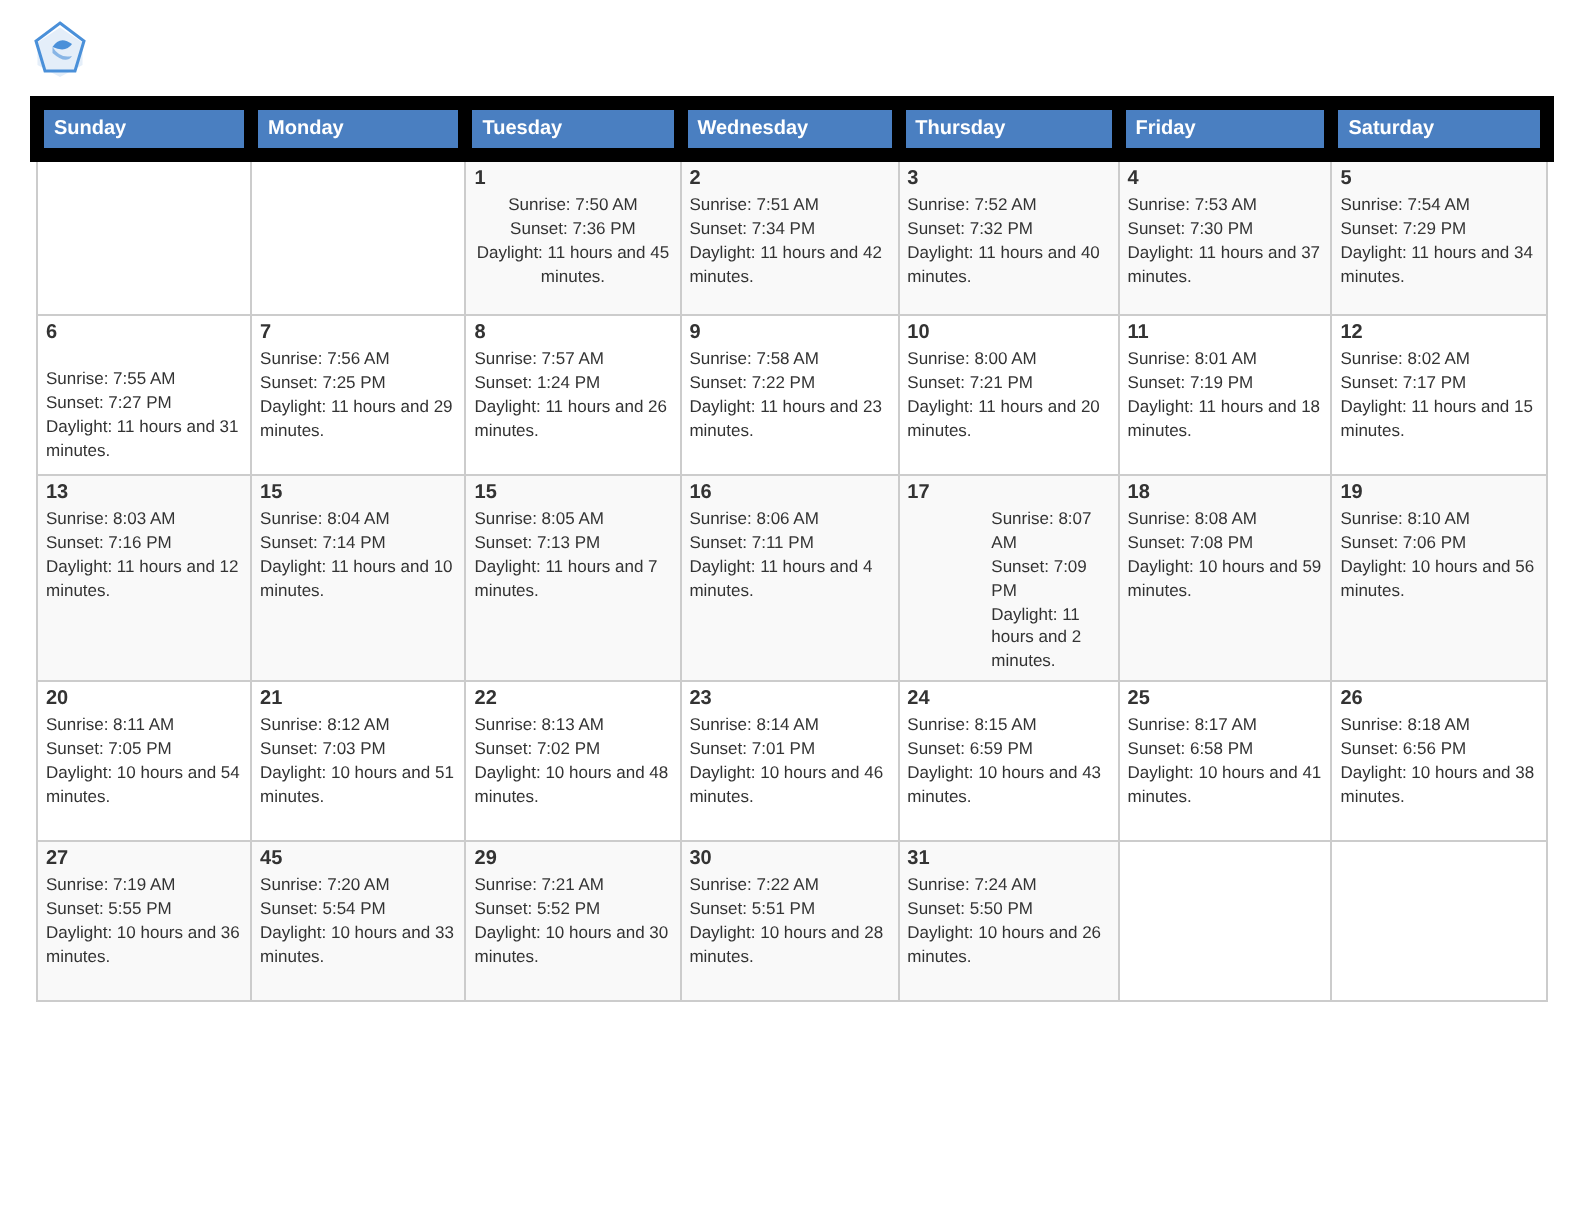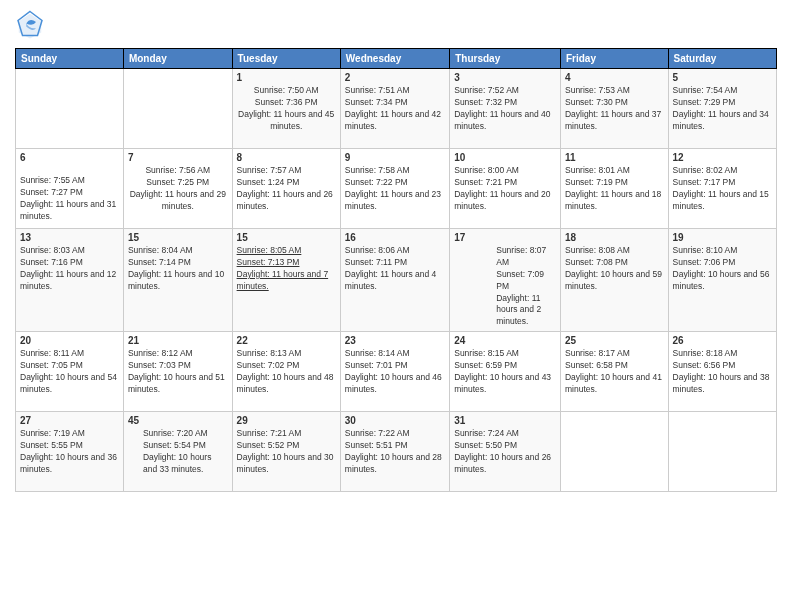--- a/index.html
+++ b/index.html
@@ -59,21 +59,21 @@
       border-collapse: collapse;
       font-size: 9px;
     }
     .calendar thead tr th {
       background: #4a7fc1;
       color: #fff;
       padding: 4px 5px;
       text-align: left;
       font-size: 10px;
       font-weight: bold;
-      border: 1px solid #000000;
+      border: 7px solid #000000;
     }
     .calendar tbody tr td {
       border: 1px solid #ccc;
       padding: 3px 4px;
       vertical-align: top;
       width: 113px;
       height: 80px;
       background: #fff;
     }
     .calendar tbody tr:nth-child(odd) td {
@@ -167,21 +167,21 @@
         </tr>
         <tr>
           <td>
             <span class="day-number">6</span>
             <div class="day-info" style="white-space: pre-line; margin-top: 12px;">Sunrise: 7:55 AM
 Sunset: 7:27 PM
 Daylight: 11 hours and 31 minutes.</div>
           </td>
           <td>
             <span class="day-number">7</span>
-            <div class="day-info" style="white-space: pre-line; text-align: center;">Sunrise: 7:56 AM
+            <div class="day-info" style="white-space: pre-line;">Sunrise: 7:56 AM
 Sunset: 7:25 PM
 Daylight: 11 hours and 29 minutes.</div>
           </td>
           <td>
             <span class="day-number">8</span>
             <div class="day-info" style="white-space: pre-line;">Sunrise: 7:57 AM
 Sunset: 1:24 PM
 Daylight: 11 hours and 26 minutes.</div>
           </td>
           <td>
@@ -217,21 +217,21 @@
 Daylight: 11 hours and 12 minutes.</div>
           </td>
           <td>
             <span class="day-number">15</span>
             <div class="day-info" style="white-space: pre-line;">Sunrise: 8:04 AM
 Sunset: 7:14 PM
 Daylight: 11 hours and 10 minutes.</div>
           </td>
           <td>
             <span class="day-number">15</span>
-            <div class="day-info" style="white-space: pre-line; text-decoration: underline;">Sunrise: 8:05 AM
+            <div class="day-info" style="white-space: pre-line;">Sunrise: 8:05 AM
 Sunset: 7:13 PM
 Daylight: 11 hours and 7 minutes.</div>
           </td>
           <td>
             <span class="day-number">16</span>
             <div class="day-info" style="white-space: pre-line;">Sunrise: 8:06 AM
 Sunset: 7:11 PM
 Daylight: 11 hours and 4 minutes.</div>
           </td>
           <td>
@@ -299,21 +299,21 @@
         </tr>
         <tr>
           <td>
             <span class="day-number">27</span>
             <div class="day-info" style="white-space: pre-line;">Sunrise: 7:19 AM
 Sunset: 5:55 PM
 Daylight: 10 hours and 36 minutes.</div>
           </td>
           <td>
             <span class="day-number">45</span>
-            <div class="day-info" style="white-space: pre-line; margin-left: 15px;">Sunrise: 7:20 AM
+            <div class="day-info" style="white-space: pre-line;">Sunrise: 7:20 AM
 Sunset: 5:54 PM
 Daylight: 10 hours and 33 minutes.</div>
           </td>
           <td>
             <span class="day-number">29</span>
             <div class="day-info" style="white-space: pre-line;">Sunrise: 7:21 AM
 Sunset: 5:52 PM
 Daylight: 10 hours and 30 minutes.</div>
           </td>
           <td>

